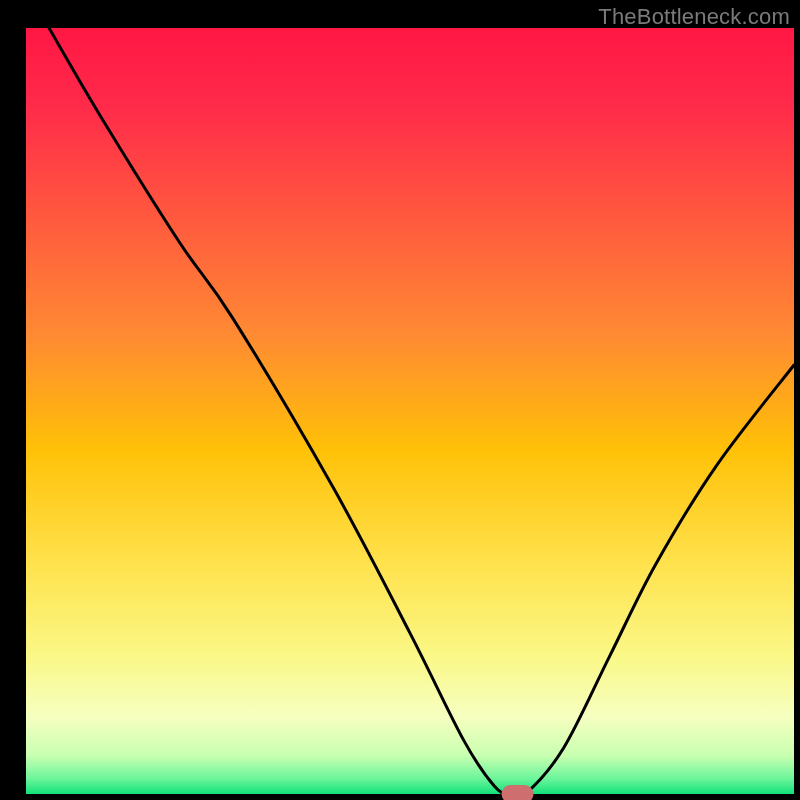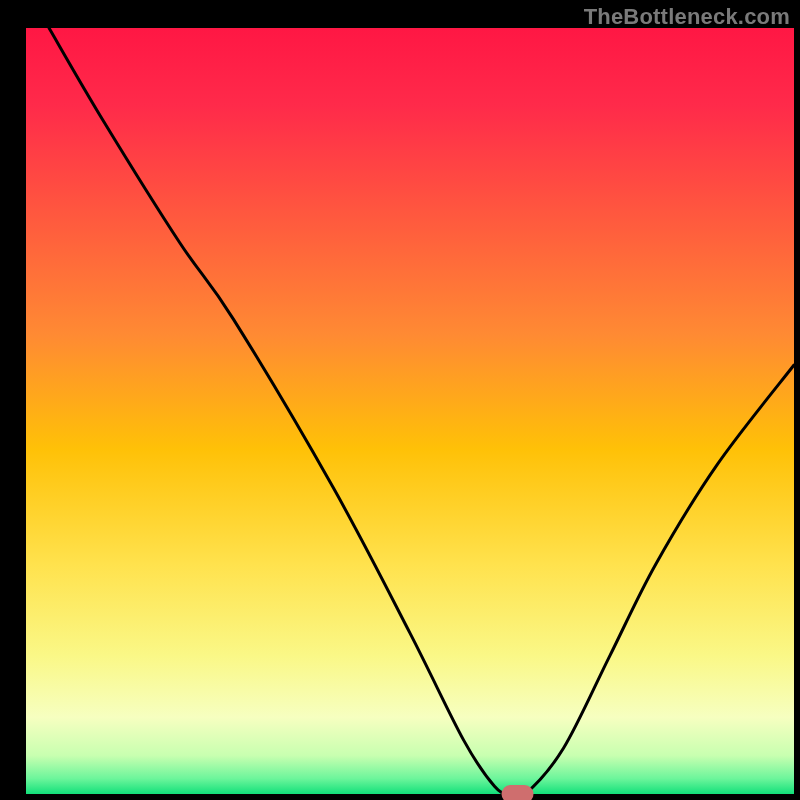--- a/index.html
+++ b/index.html
@@ -17,21 +17,21 @@
     left: 0;
     width: 800px;
     height: 800px;
   }
   .watermark {
     position: absolute;
     top: 4px;
     right: 10px;
     color: #7a7a7a;
     font-size: 22px;
-    font-weight: 700;
+    font-weight: 400;
     letter-spacing: 0.2px;
   }
   svg { display: block; }
 </style>
 </head>
 <body>
 
 <div class="chart-wrap">
   <svg id="chart-svg" width="800" height="800" viewBox="0 0 800 800">
       <defs>

